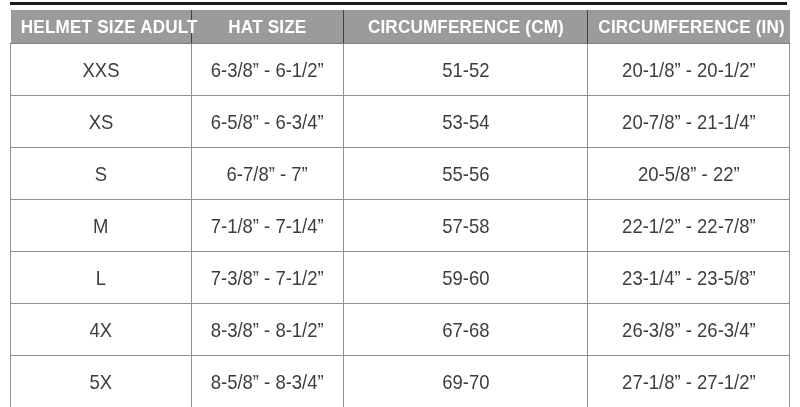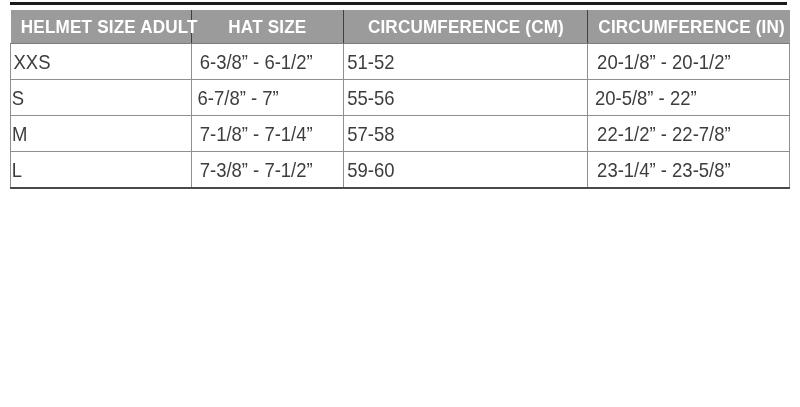--- a/index.html
+++ b/index.html
@@ -47,22 +47,23 @@
     border-left: 1px solid #404040;
     border-bottom: 1px solid #7d7d7d;
     letter-spacing: 0.2px;
   }
   th:first-child { border-left: none; }
   td {
     background: #ffffff;
     color: #3d3d3d;
     font-size: 21px;
     height: 35px;
+    text-align: center;
     vertical-align: middle;
-    padding: 0;
+    padding: 8px;
     border: 1px solid #8f8f8f;
     white-space: nowrap;
   }
   tr:last-child td { border-bottom: 2px solid #4a4a4a; }
   .cnd {
     display: inline-block;
     transform: scaleX(0.88);
     transform-origin: center;
     white-space: nowrap;
   }
@@ -90,32 +91,50 @@
       </tr>
     </thead>
     <tbody>
       <tr>
         <td><span class="cnd">XXS</span></td>
         <td><span class="cnd">6-3/8” - 6-1/2”</span></td>
         <td><span class="cnd">51-52</span></td>
         <td><span class="cnd">20-1/8” - 20-1/2”</span></td>
       </tr>
       <tr>
+        <td><span class="cnd">XS</span></td>
+        <td><span class="cnd">6-5/8” - 6-3/4”</span></td>
+        <td><span class="cnd">53-54</span></td>
+        <td><span class="cnd">20-7/8” - 21-1/4”</span></td>
+      </tr>
+      <tr>
         <td><span class="cnd">S</span></td>
         <td><span class="cnd">6-7/8” - 7”</span></td>
         <td><span class="cnd">55-56</span></td>
         <td><span class="cnd">20-5/8” - 22”</span></td>
       </tr>
       <tr>
         <td><span class="cnd">M</span></td>
         <td><span class="cnd">7-1/8” - 7-1/4”</span></td>
         <td><span class="cnd">57-58</span></td>
         <td><span class="cnd">22-1/2” - 22-7/8”</span></td>
       </tr>
       <tr>
         <td><span class="cnd">L</span></td>
         <td><span class="cnd">7-3/8” - 7-1/2”</span></td>
         <td><span class="cnd">59-60</span></td>
         <td><span class="cnd">23-1/4” - 23-5/8”</span></td>
       </tr>
+      <tr>
+        <td><span class="cnd">4X</span></td>
+        <td><span class="cnd">8-3/8” - 8-1/2”</span></td>
+        <td><span class="cnd">67-68</span></td>
+        <td><span class="cnd">26-3/8” - 26-3/4”</span></td>
+      </tr>
+      <tr>
+        <td><span class="cnd">5X</span></td>
+        <td><span class="cnd">8-5/8” - 8-3/4”</span></td>
+        <td><span class="cnd">69-70</span></td>
+        <td><span class="cnd">27-1/8” - 27-1/2”</span></td>
+      </tr>
     </tbody>
   </table>
 </div>
 
 </body></html>

